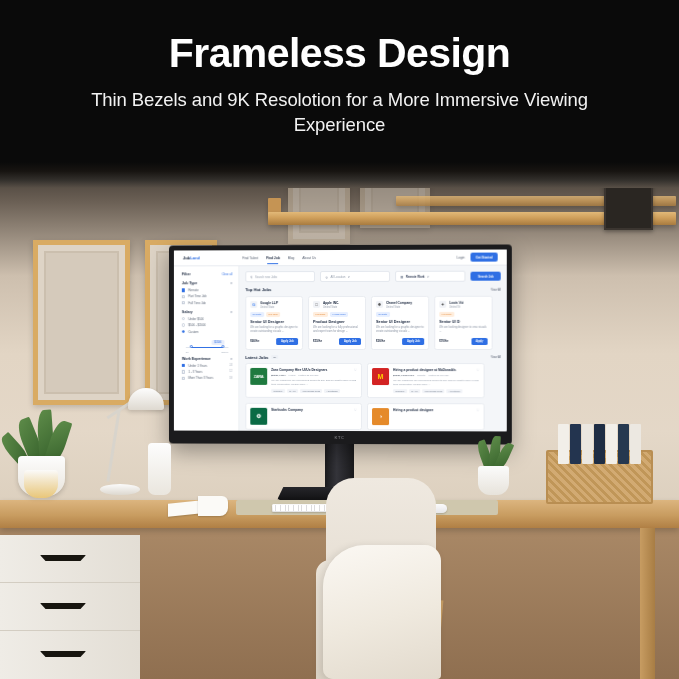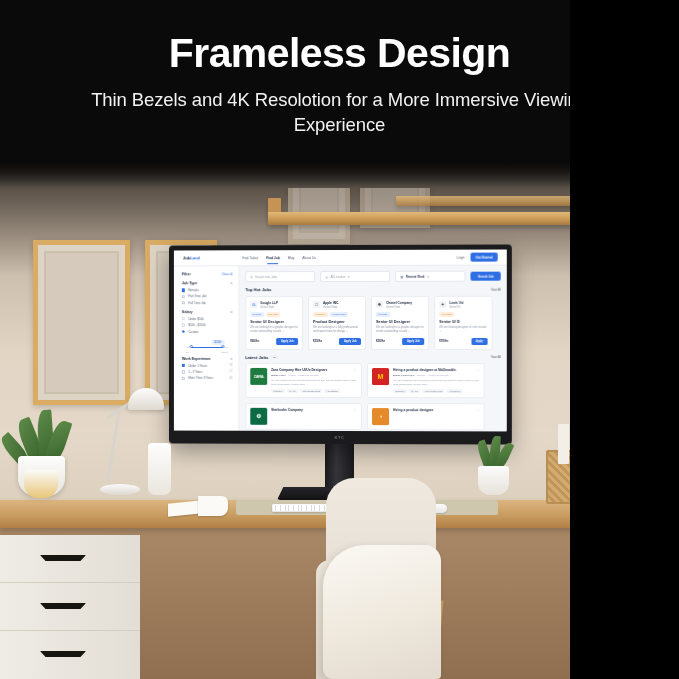--- a/index.html
+++ b/index.html
@@ -1,19 +1,19 @@
 <!DOCTYPE html>
 <html><head>
 <meta charset="utf-8">
 <style>
   * { box-sizing: border-box; margin:0; padding:0; }
   html,body { width:679px; height:679px; overflow:hidden; background:#000; }
   body { font-family:"Liberation Sans", sans-serif; }
 
-  #stage { position:relative; width:570px; height:679px; overflow:hidden; }
+  #stage { position:relative; width:679px; height:679px; overflow:hidden; }
 
   
   .banner {
     position:absolute; left:0; top:0; width:679px; height:162px;
     background:#0a0a0a; z-index:40;
     display:flex; flex-direction:column; align-items:center; justify-content:flex-start;
     padding-top:32px;
   }
   .banner-title {
     color:#ffffff; font-size:41px; font-weight:bold; letter-spacing:-0.6px;
@@ -661,16 +661,16 @@
     <div class="chair-leg" style="left:430px;top:600px;width:10px;height:79px;transform:rotate(5deg)"></div>
     <div class="chair-leg" style="left:344px;top:606px;width:9px;height:73px;transform:rotate(-5deg)"></div>
     <div class="chair-back"></div>
     <div class="throw2"></div>
     <div class="throw"></div>
   </div>
 
   <div class="banner-fade"></div>
   <div class="banner">
     <div class="banner-title">Frameless Design</div>
-    <div class="banner-sub">Thin Bezels and 4K Resolotion for a More Immersive Viewing Experience</div>
+    <div class="banner-sub">Thin Bezels and 9K Resolotion for a More Immersive Viewing Experience</div>
   </div>
 
 </div>
 
 </body></html>

